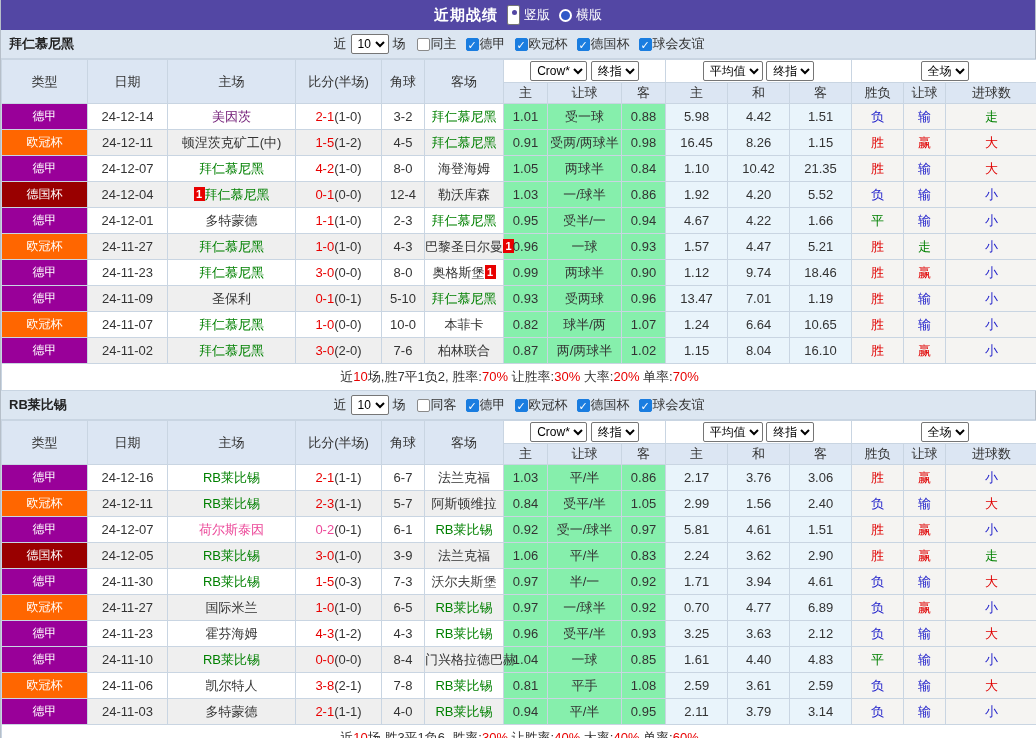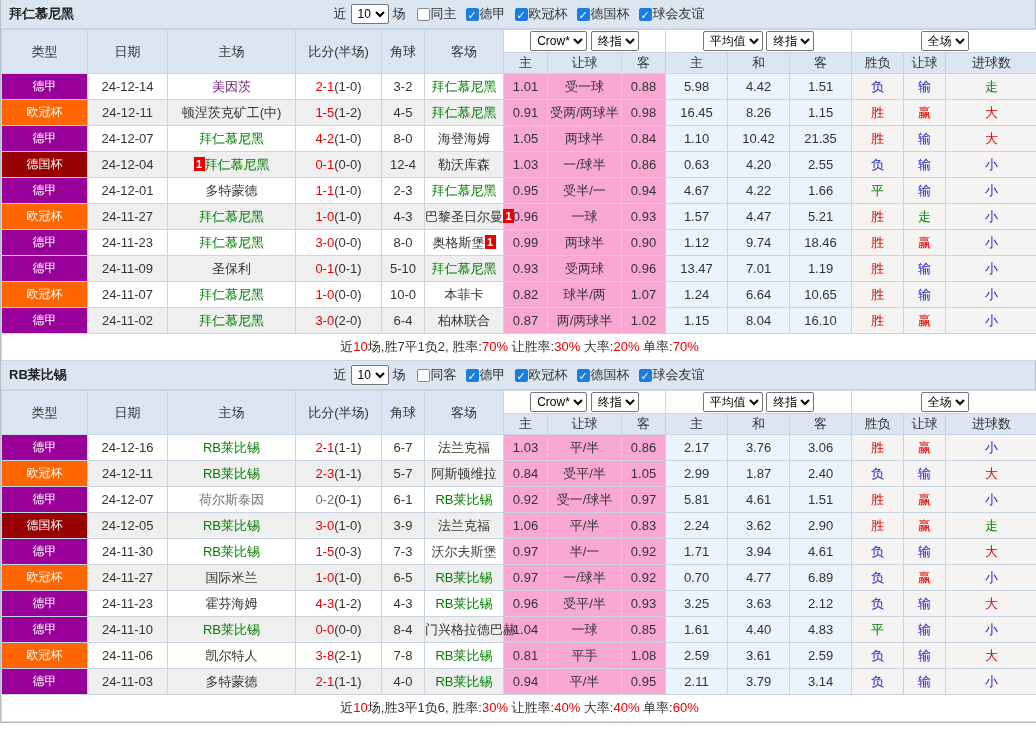--- a/index.html
+++ b/index.html
@@ -24,35 +24,46 @@
   .sel{height:20px;font-size:12px;padding:0 0 0 2px;border:1px solid #767676;background:#fff;border-radius:2px;font-family:inherit;}
   
   table{border-collapse:collapse;table-layout:fixed;width:100%;}
   th,td{border:1px solid #c9d5e2;text-align:center;padding:0;overflow:visible;white-space:nowrap;}
   thead th{background:#dce6f3;font-weight:normal;font-size:13px;color:#333;}
   thead tr.hrow1 th.grp{background:#fff;height:22px;}
   thead tr.hrow2 th{height:20px;}
   tbody td{height:25px;font-size:13px;}
   tbody tr.alt td.base{background:#efefef;}
   tbody td.base{background:#fff;}
-  tbody td.odds{background:#f9a8d4;}
+  tbody td.odds{background:#86efac;}
   tbody td.avg{background:#e9f4fb;}
   tbody td.out{background:#f5f4f2;font-size:13px;}
   td.league{color:#fff;font-size:12px;}
   .score{color:#e80000;}
   .half{color:#333;}
   .card{display:inline-block;width:11px;height:14px;background:#e80000;color:#fff;font-size:11px;line-height:14px;font-weight:bold;text-align:center;vertical-align:1px;}
   .teamlink{text-decoration:none;}
   tfoot td.summary{height:26px;background:#fff;font-size:13px;}
   .seg-k{color:#333;} .seg-r{color:#e80000;}
 </style>
 </head>
 <body>
 
 <div class="page">
+  <div class="title-bar">
+    <span class="title">近期战绩</span>
+    <span class="radio-opt">
+      <span class="radio sel"></span>
+      <span>竖版</span>
+    </span>
+    <span class="radio-opt">
+      <span class="radio unsel"></span>
+      <span>横版</span>
+    </span>
+  </div>
   <div id="sections">
       <div class="band">
         <span class="team-name">拜仁慕尼黑</span>
         <div class="filters">
           <span class="lbl">近</span>
           <select class="sel"><option>10</option></select>
           <span class="lbl">场</span>
           <label class="cb-label">
             <span class="cb"></span>
             <span>同主</span>
@@ -172,23 +183,23 @@
           <tr class="alt">
             <td class="league" style="background:#990000">德国杯</td>
             <td class="base">24-12-04</td>
             <td class="base"><span class="card">1</span><span class="teamlink" style="color:#008000">拜仁慕尼黑</span></td>
             <td class="base"><span class="score" style="color:#e80000">0-1</span><span class="half">(0-0)</span></td>
             <td class="base">12-4</td>
             <td class="base"><span class="teamlink" style="color:#333">勒沃库森</span></td>
             <td class="odds">1.03</td>
             <td class="odds">一/球半</td>
             <td class="odds">0.86</td>
-            <td class="avg">0.63</td>
+            <td class="avg">1.92</td>
             <td class="avg">4.20</td>
-            <td class="avg">2.55</td>
+            <td class="avg">5.52</td>
             <td class="out" style="color:#2323cb">负</td>
             <td class="out" style="color:#2323cb">输</td>
             <td class="out" style="color:#2323cb">小</td>
           </tr>
           <tr class="">
             <td class="league" style="background:#990099">德甲</td>
             <td class="base">24-12-01</td>
             <td class="base"><span class="teamlink" style="color:#333">多特蒙德</span></td>
             <td class="base"><span class="score" style="color:#e80000">1-1</span><span class="half">(1-0)</span></td>
             <td class="base">2-3</td>
@@ -269,21 +280,21 @@
             <td class="avg">10.65</td>
             <td class="out" style="color:#e00000">胜</td>
             <td class="out" style="color:#2323cb">输</td>
             <td class="out" style="color:#2323cb">小</td>
           </tr>
           <tr class="alt">
             <td class="league" style="background:#990099">德甲</td>
             <td class="base">24-11-02</td>
             <td class="base"><span class="teamlink" style="color:#008000">拜仁慕尼黑</span></td>
             <td class="base"><span class="score" style="color:#e80000">3-0</span><span class="half">(2-0)</span></td>
-            <td class="base">6-4</td>
+            <td class="base">7-6</td>
             <td class="base"><span class="teamlink" style="color:#333">柏林联合</span></td>
             <td class="odds">0.87</td>
             <td class="odds">两/两球半</td>
             <td class="odds">1.02</td>
             <td class="avg">1.15</td>
             <td class="avg">8.04</td>
             <td class="avg">16.10</td>
             <td class="out" style="color:#e00000">胜</td>
             <td class="out" style="color:#e00000">赢</td>
             <td class="out" style="color:#2323cb">小</td>
@@ -387,31 +398,31 @@
             <td class="league" style="background:#ff6600">欧冠杯</td>
             <td class="base">24-12-11</td>
             <td class="base"><span class="teamlink" style="color:#008000">RB莱比锡</span></td>
             <td class="base"><span class="score" style="color:#e80000">2-3</span><span class="half">(1-1)</span></td>
             <td class="base">5-7</td>
             <td class="base"><span class="teamlink" style="color:#333">阿斯顿维拉</span></td>
             <td class="odds">0.84</td>
             <td class="odds">受平/半</td>
             <td class="odds">1.05</td>
             <td class="avg">2.99</td>
-            <td class="avg">1.87</td>
+            <td class="avg">1.56</td>
             <td class="avg">2.40</td>
             <td class="out" style="color:#2323cb">负</td>
             <td class="out" style="color:#2323cb">输</td>
             <td class="out" style="color:#e00000">大</td>
           </tr>
           <tr class="">
             <td class="league" style="background:#990099">德甲</td>
             <td class="base">24-12-07</td>
-            <td class="base"><span class="teamlink" style="color:#737373">荷尔斯泰因</span></td>
-            <td class="base"><span class="score" style="color:#737373">0-2</span><span class="half">(0-1)</span></td>
+            <td class="base"><span class="teamlink" style="color:#ec4899">荷尔斯泰因</span></td>
+            <td class="base"><span class="score" style="color:#ec4899">0-2</span><span class="half">(0-1)</span></td>
             <td class="base">6-1</td>
             <td class="base"><span class="teamlink" style="color:#008000">RB莱比锡</span></td>
             <td class="odds">0.92</td>
             <td class="odds">受一/球半</td>
             <td class="odds">0.97</td>
             <td class="avg">5.81</td>
             <td class="avg">4.61</td>
             <td class="avg">1.51</td>
             <td class="out" style="color:#e00000">胜</td>
             <td class="out" style="color:#e00000">赢</td>

